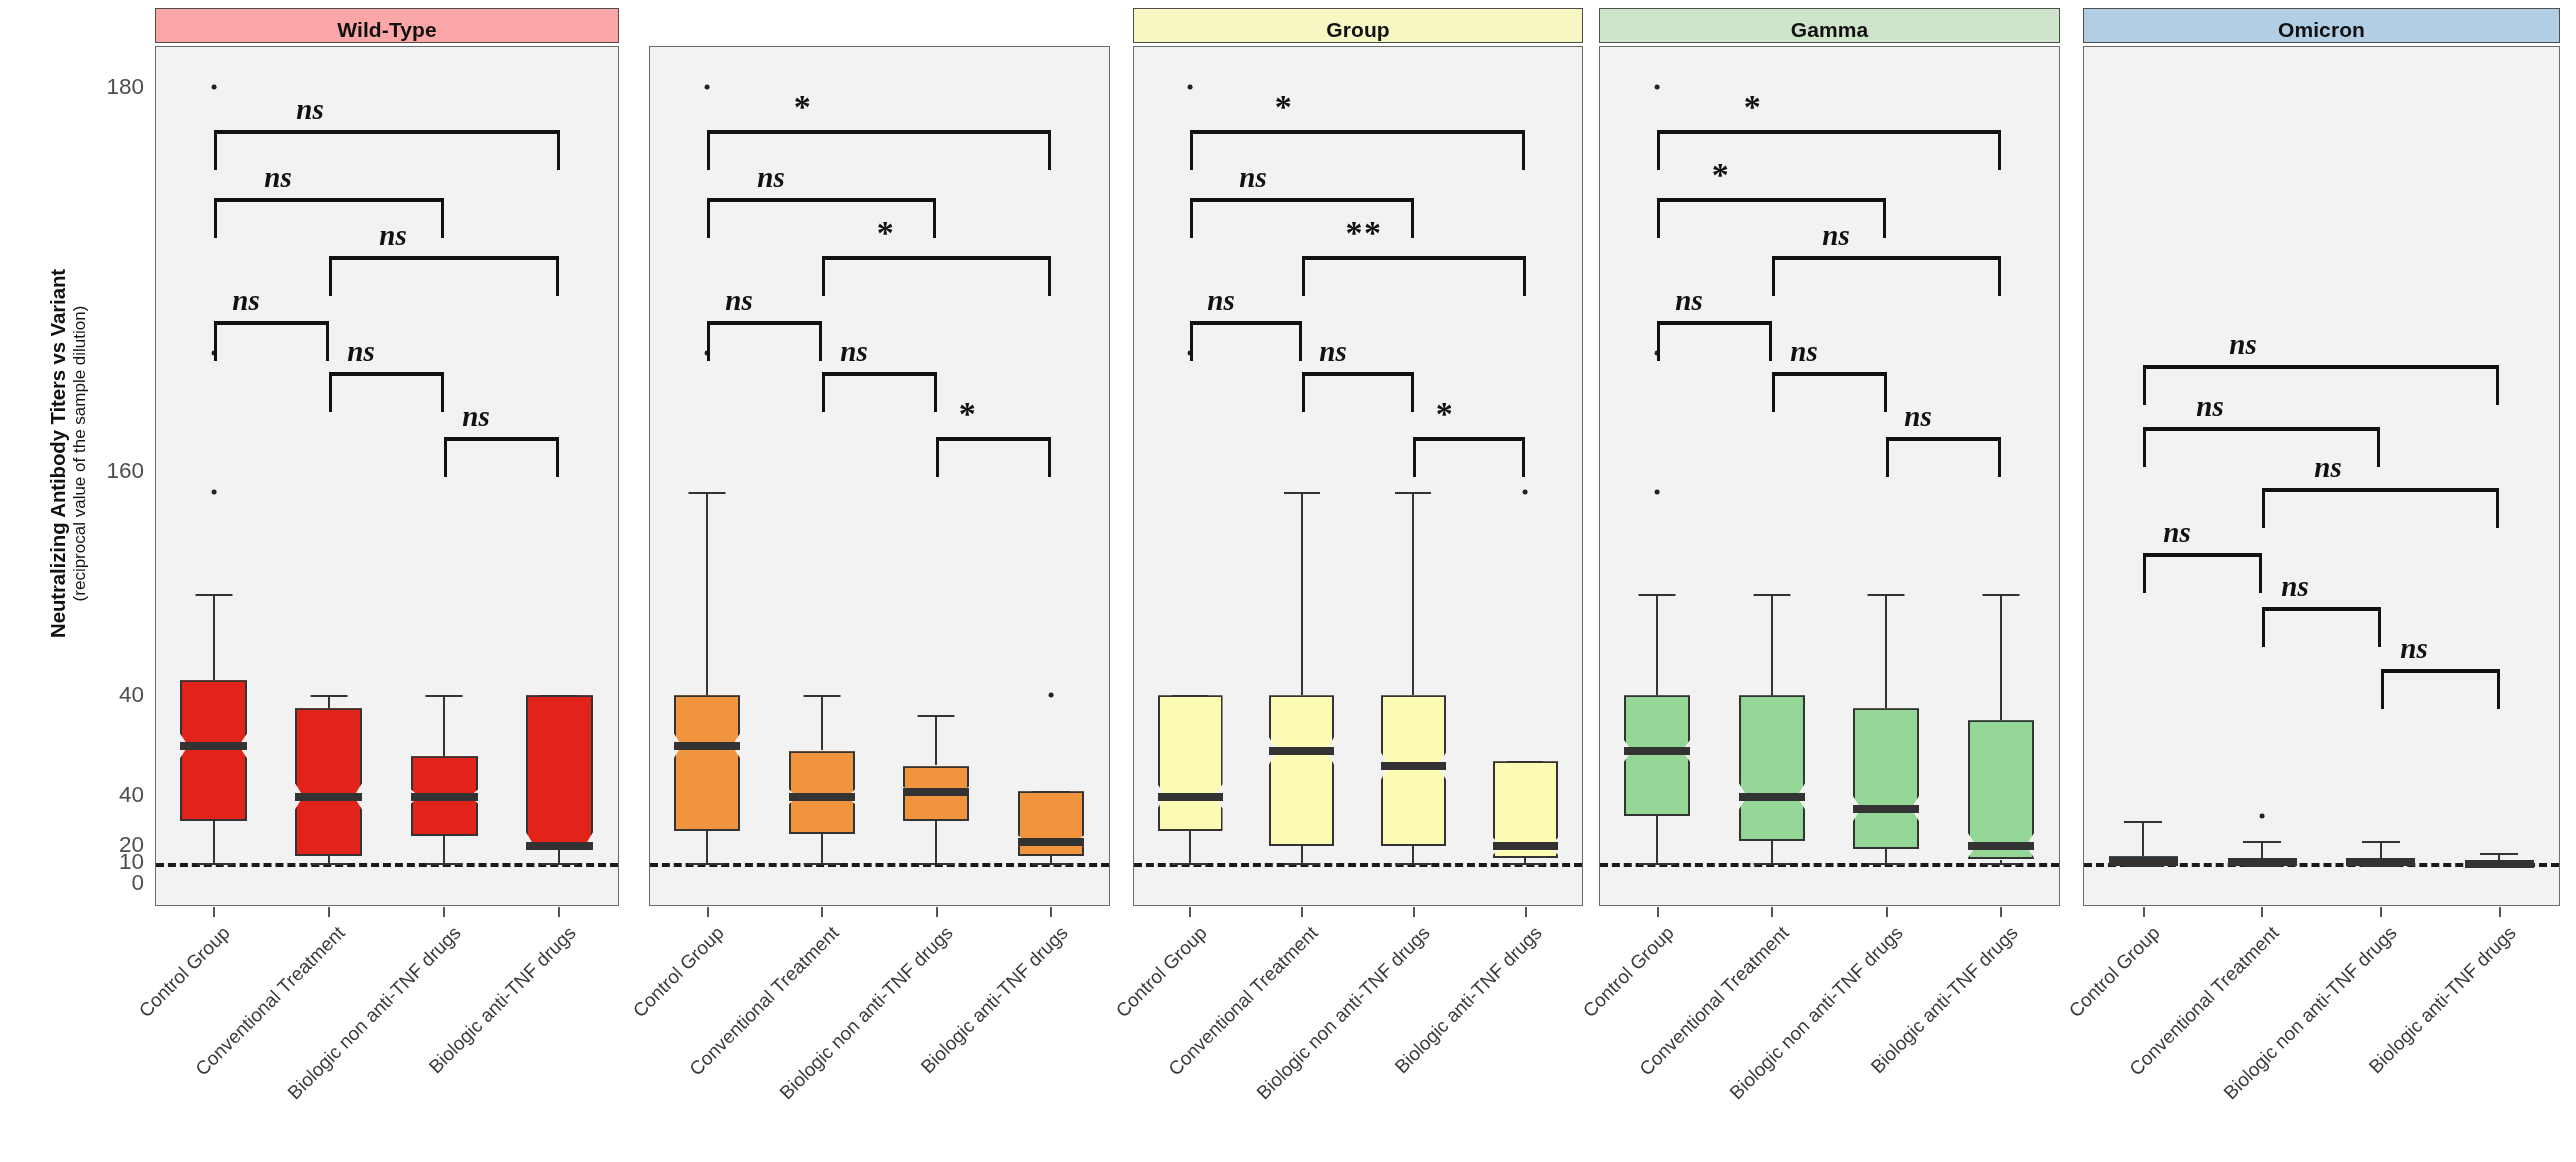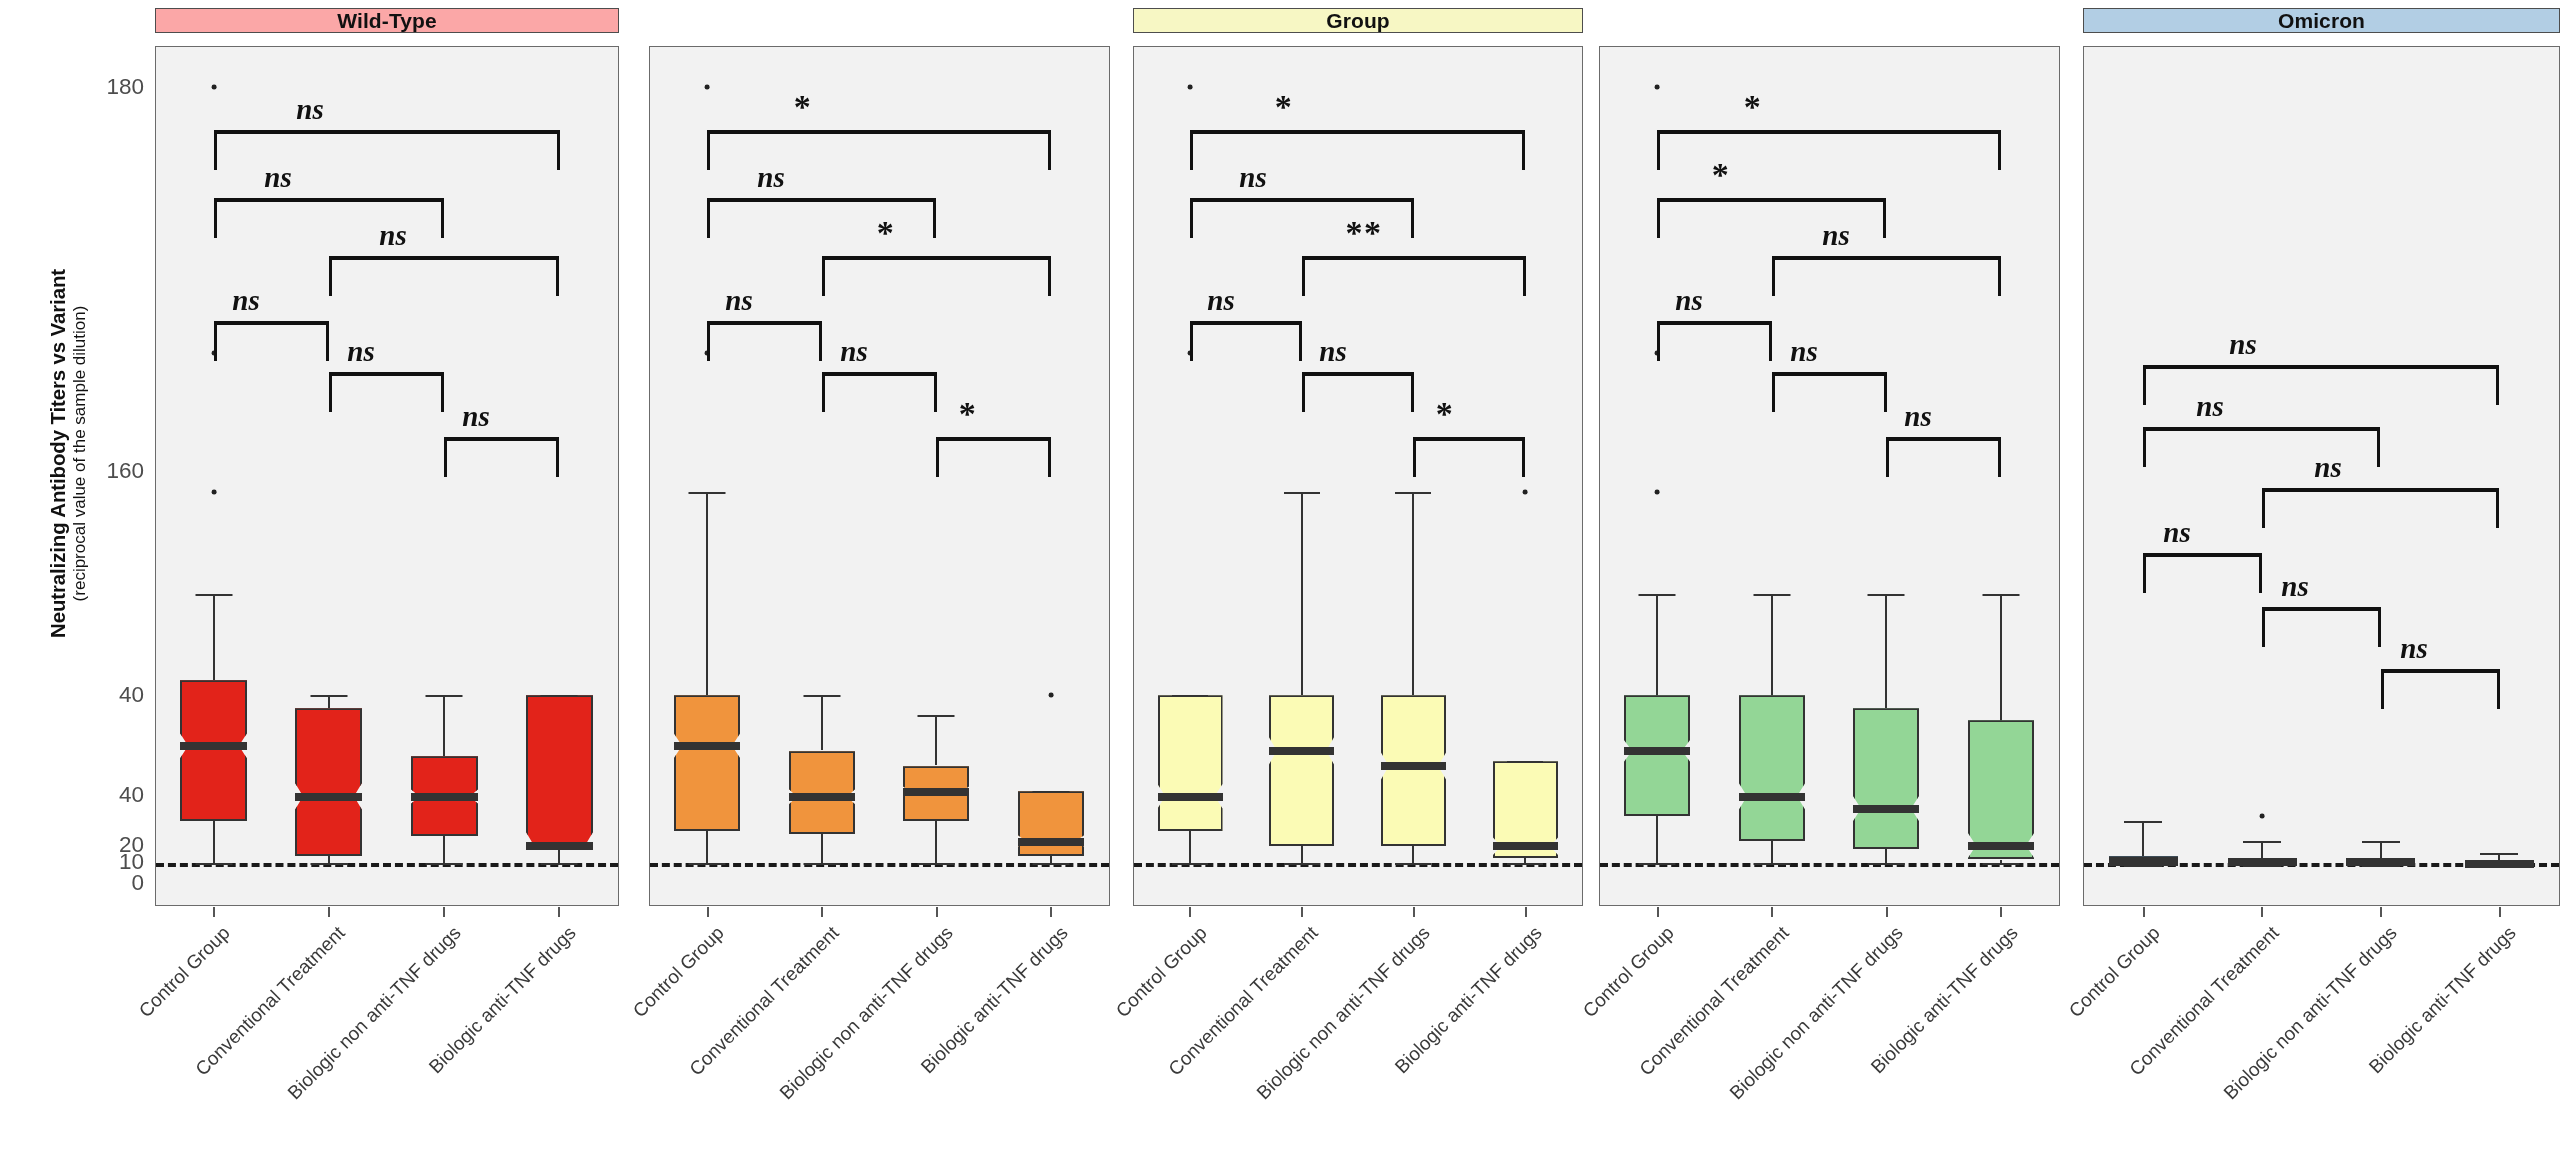--- a/index.html
+++ b/index.html
@@ -20,23 +20,23 @@
   .ytitle-sub{font-size:17px;font-weight:normal;color:#111;white-space:nowrap;}
 
   
   .ytick{position:absolute;right:0;transform:translateY(-50%);
          font-size:22.5px;color:#4d4d4d;text-align:right;white-space:nowrap;}
   .ytick-col{position:absolute;left:68px;top:0;width:76px;height:907px;}
   .ytick-mark{position:absolute;left:145px;width:8.9px;height:2px;background:#333;transform:translateY(-50%);}
 
   
   .panel{position:absolute;top:8.2px;height:898px;}
-  .strip{position:absolute;left:0;top:0;right:0;height:25px;
+  .strip{position:absolute;left:0;top:0;right:0;height:35px;
          border:1.4px solid #4d4d4d;box-sizing:border-box;
-         display:flex;align-items:flex-start;justify-content:center;}
+         display:flex;align-items:flex-end;justify-content:center;}
   .strip-label{font-size:21px;font-weight:bold;color:#111;letter-spacing:0.1px;}
   .plotarea{position:absolute;left:0;top:38px;right:0;bottom:0;
             background:#f2f2f2;border:1.4px solid #6b6b6b;box-sizing:border-box;overflow:hidden;}
 
   
   .thresh{position:absolute;left:0;right:0;height:0;
           border-top:4.1px dashed #1a1a1a;}
 
   
   .bracket{position:absolute;}
@@ -296,20 +296,23 @@
           <div class="siglabel" style="left: 199px; top: 321px;">ns</div>
           <div class="bracket" style="left: 279px; width: 112px; top: 390px; height: 40px;">
             <div class="bar"></div>
             <div class="legL"></div>
             <div class="legR"></div>
           </div>
           <div class="siglabel star" style="left: 311px; top: 386px;">*</div>
         </div>
       </div>
       <div class="panel" style="left: 1599px; width: 461px;">
+        <div class="strip" style="background: rgb(207, 229, 203);">
+          <div class="strip-label">Gamma</div>
+        </div>
         <div class="plotarea">
           <div class="thresh" style="top: 816px;"></div>
           <div class="whisker" style="left: 57px; top: 547px; height: 102px;"></div>
           <div class="whisker" style="left: 57px; top: 769px; height: 47px;"></div>
           <div class="box" style="left: 24px; top: 648px; width: 66px; height: 121px; background: rgb(147, 214, 150); clip-path: polygon(0% 0%, 100% 0%, 100% 36.9368%, 88% 45.9368%, 100% 54.9368%, 100% 100%, 0% 100%, 0% 54.9368%, 12% 45.9368%, 0% 36.9368%);"></div>
           <div class="median" style="left: 24px; width: 66px; top: 700px;"></div>
           <div class="wcap" style="left: 57px; top: 547px; width: 37px;"></div>
           <div class="wcap" style="left: 57px; top: 816px; width: 37px;"></div>
           <div class="outlier" style="left: 57px; top: 445px;"></div>
           <div class="outlier" style="left: 57px; top: 306px;"></div>

